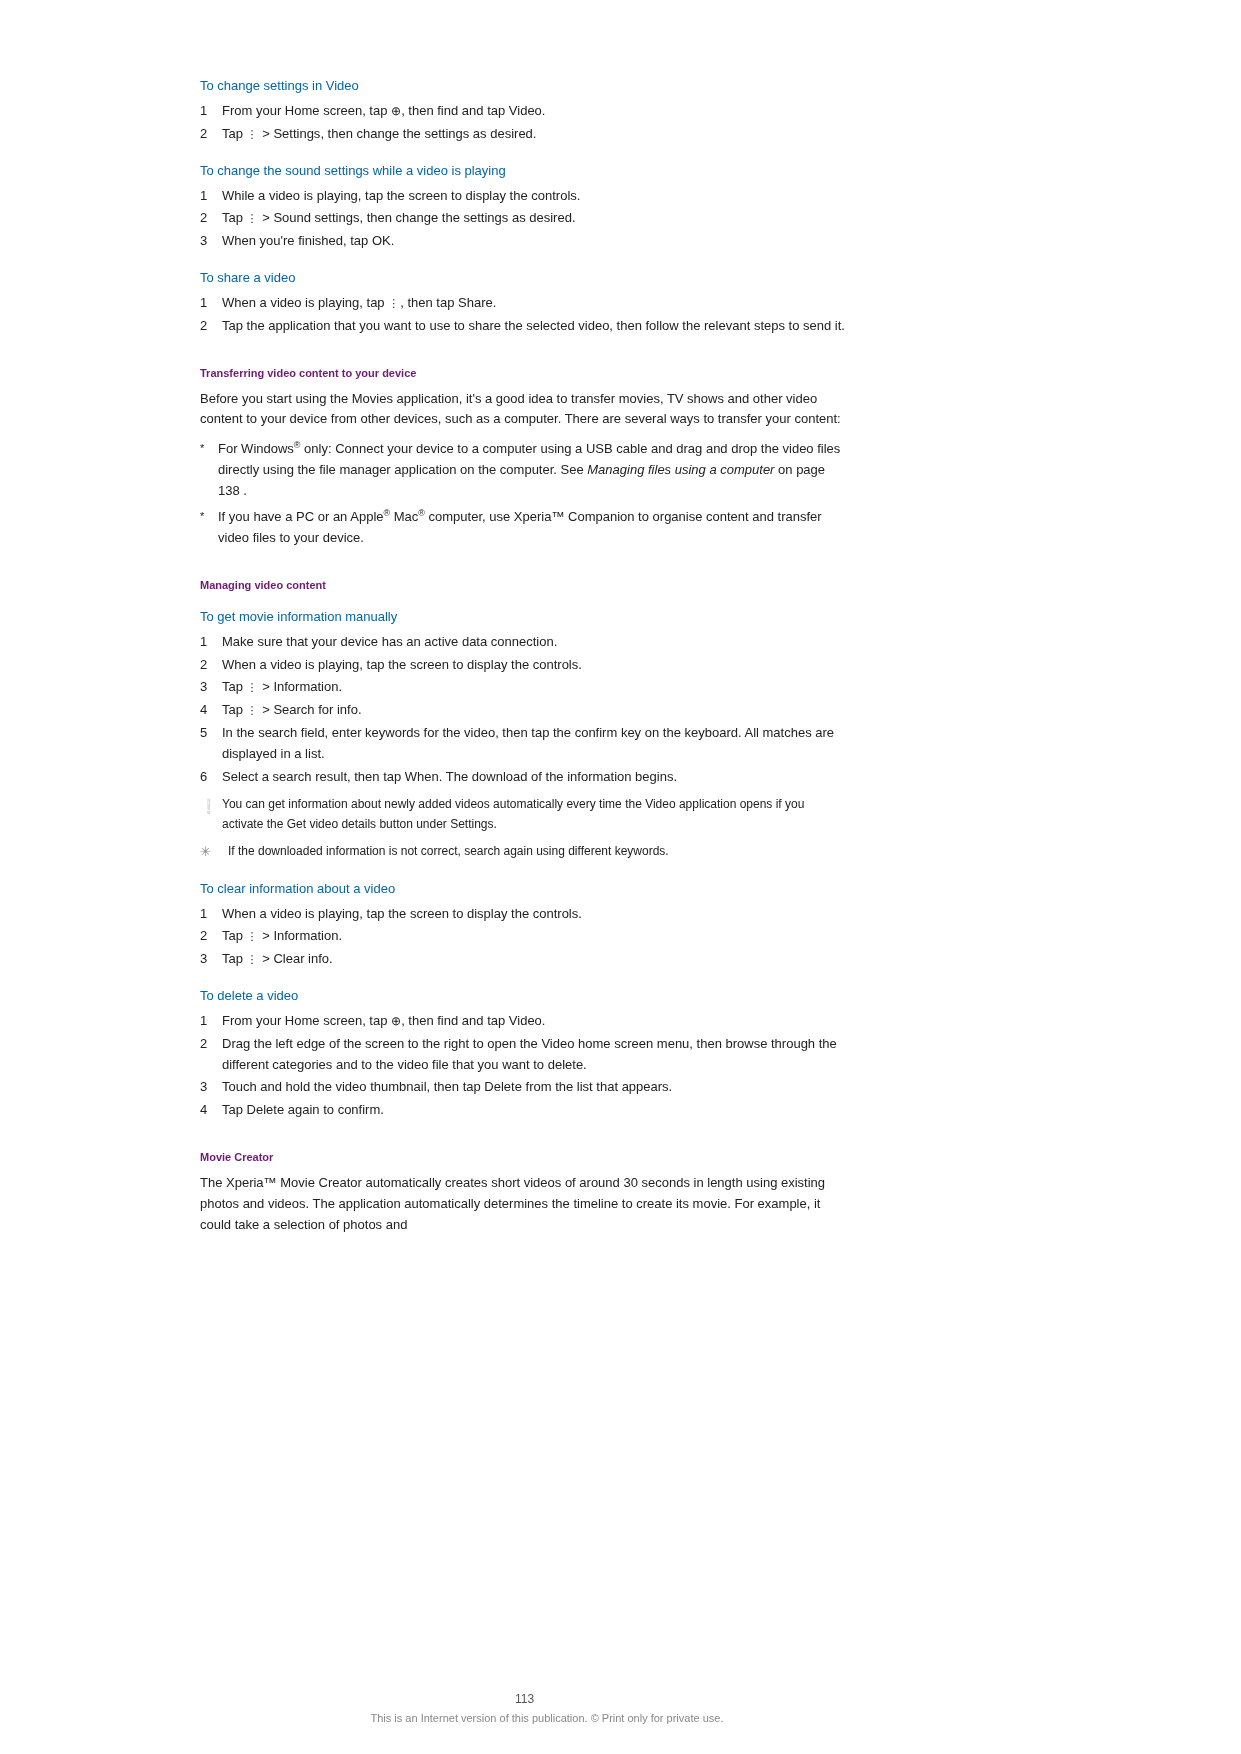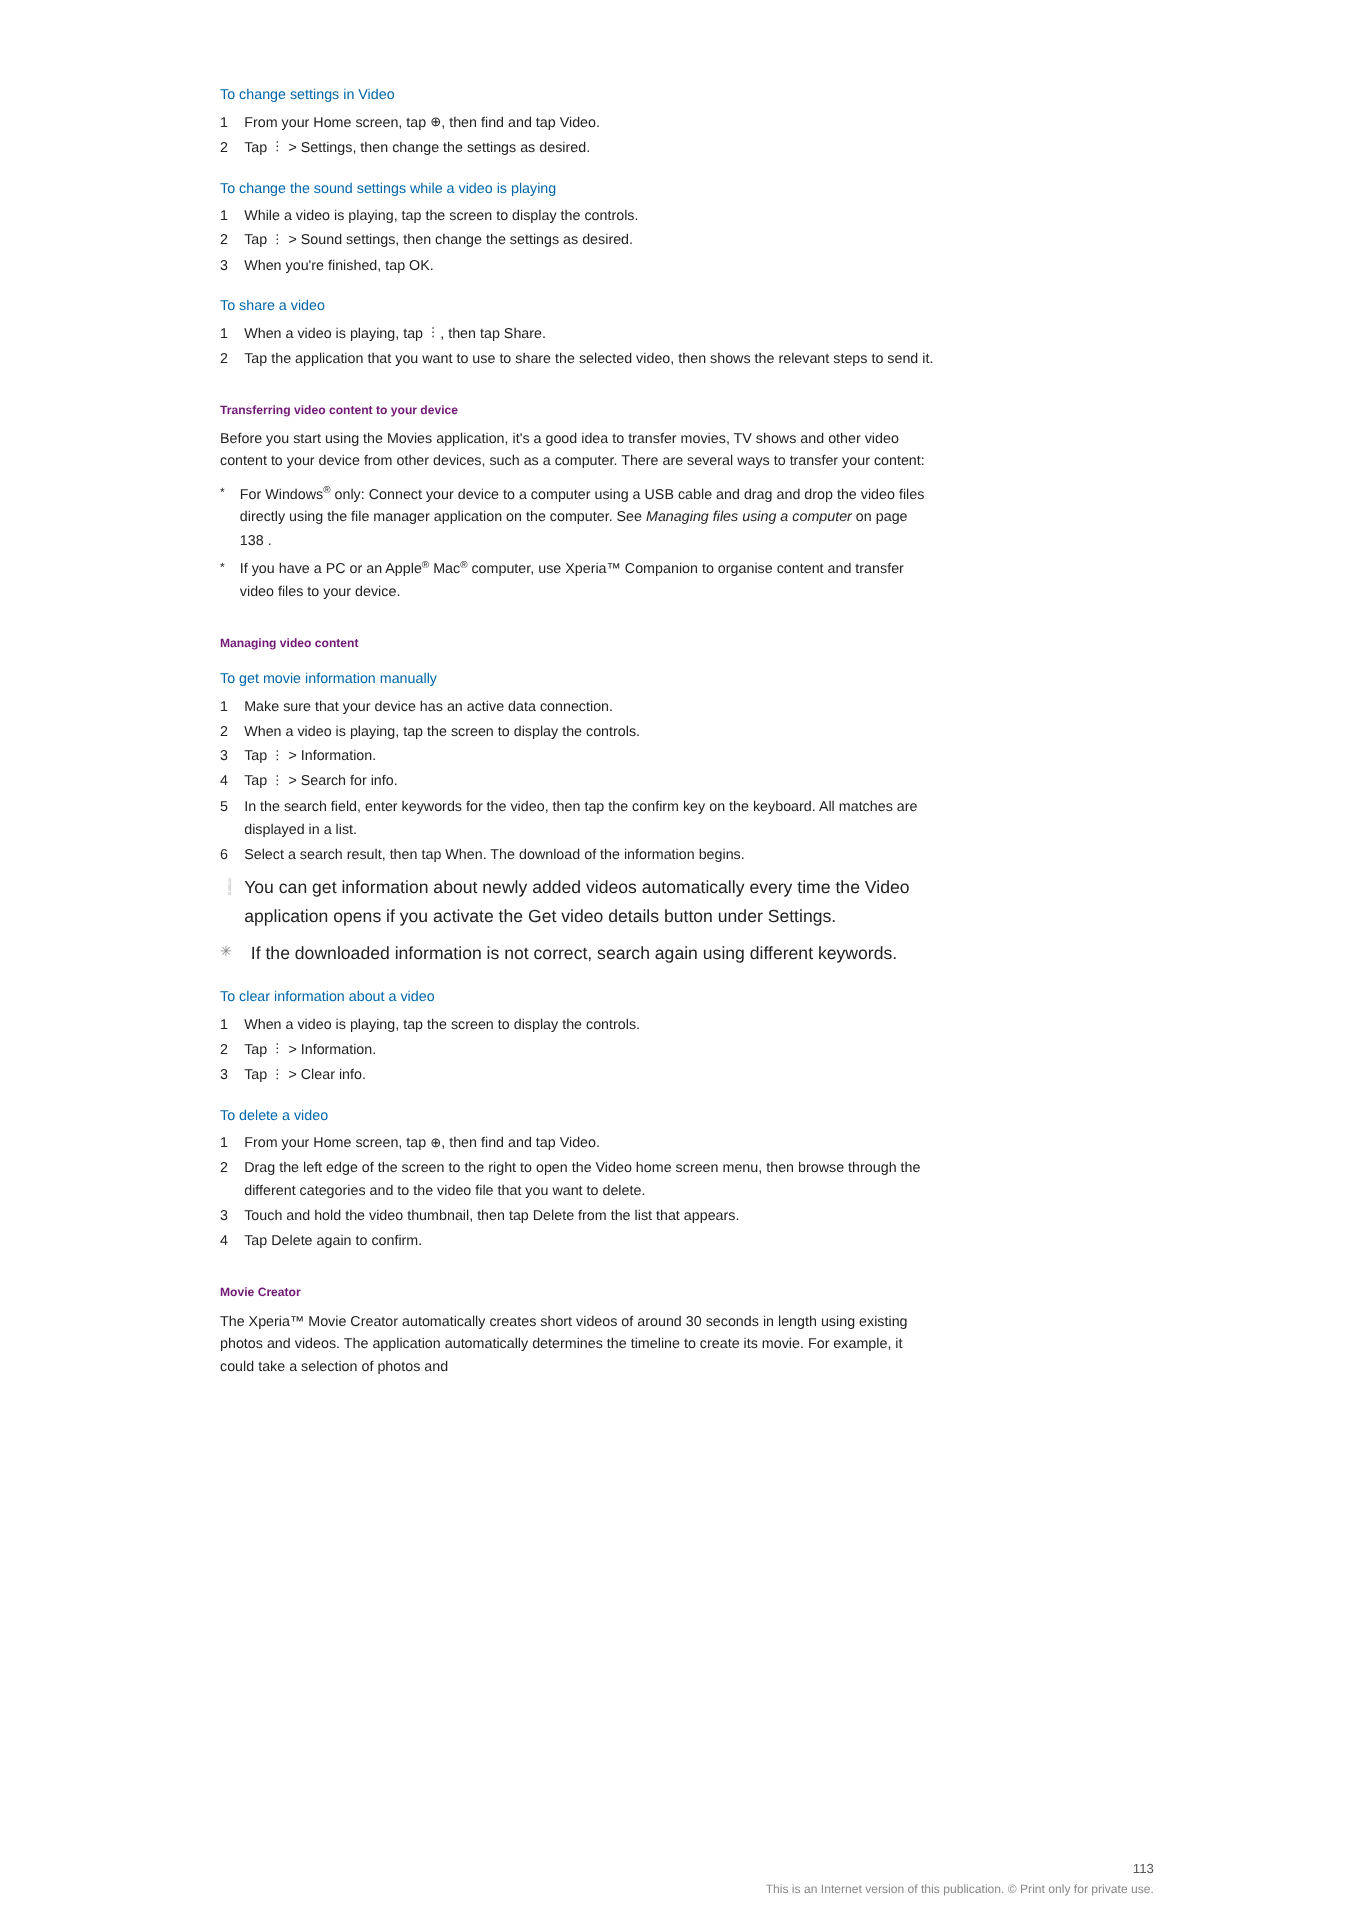--- a/index.html
+++ b/index.html
@@ -92,33 +92,33 @@
       line-height: 1.6;
     }
     .note-icon {
       min-width: 22px;
       font-size: 14px;
       color: #222;
       padding-top: 0px;
     }
     .note-text {
       flex: 1;
-      font-size: 16px;
+      font-size: 12px;
     }
     .tip-icon {
       min-width: 28px;
       font-size: 13px;
       color: #888;
     }
     .page-footer {
       position: absolute;
       bottom: 30px;
       left: 0;
       right: 0;
-      text-align: right;
+      text-align: center;
       font-size: 12px;
       color: #555;
     }
     .footer-small {
       font-size: 11px;
       color: #888;
       margin-top: 6px;
       padding-left: 45px;
     }
     .inline-bold {
@@ -179,21 +179,21 @@
 
   <div class="section-block">
     <div class="subsection-heading">To share a video</div>
     <ol class="steps">
       <li>
         <span class="step-num">1</span>
         <span class="step-text">When a video is playing, tap <span class="menu-icon">⋮</span>, then tap <span class="inline-bold">Share</span>.</span>
       </li>
       <li>
         <span class="step-num">2</span>
-        <span class="step-text">Tap the application that you want to use to share the selected video, then shows the relevant steps to send it.</span>
+        <span class="step-text">Tap the application that you want to use to share the selected video, then follow the relevant steps to send it.</span>
       </li>
     </ol>
   </div>
 
   <div class="section-block" style="margin-top: 30px;">
     <div class="section-heading">Transferring video content to your device</div>
     <p class="paragraph">Before you start using the Movies application, it's a good idea to transfer movies, TV shows and other video content to your device from other devices, such as a computer. There are several ways to transfer your content:</p>
     <ul class="bullet-list">
       <li>
         <span class="bullet-sym">*</span>

